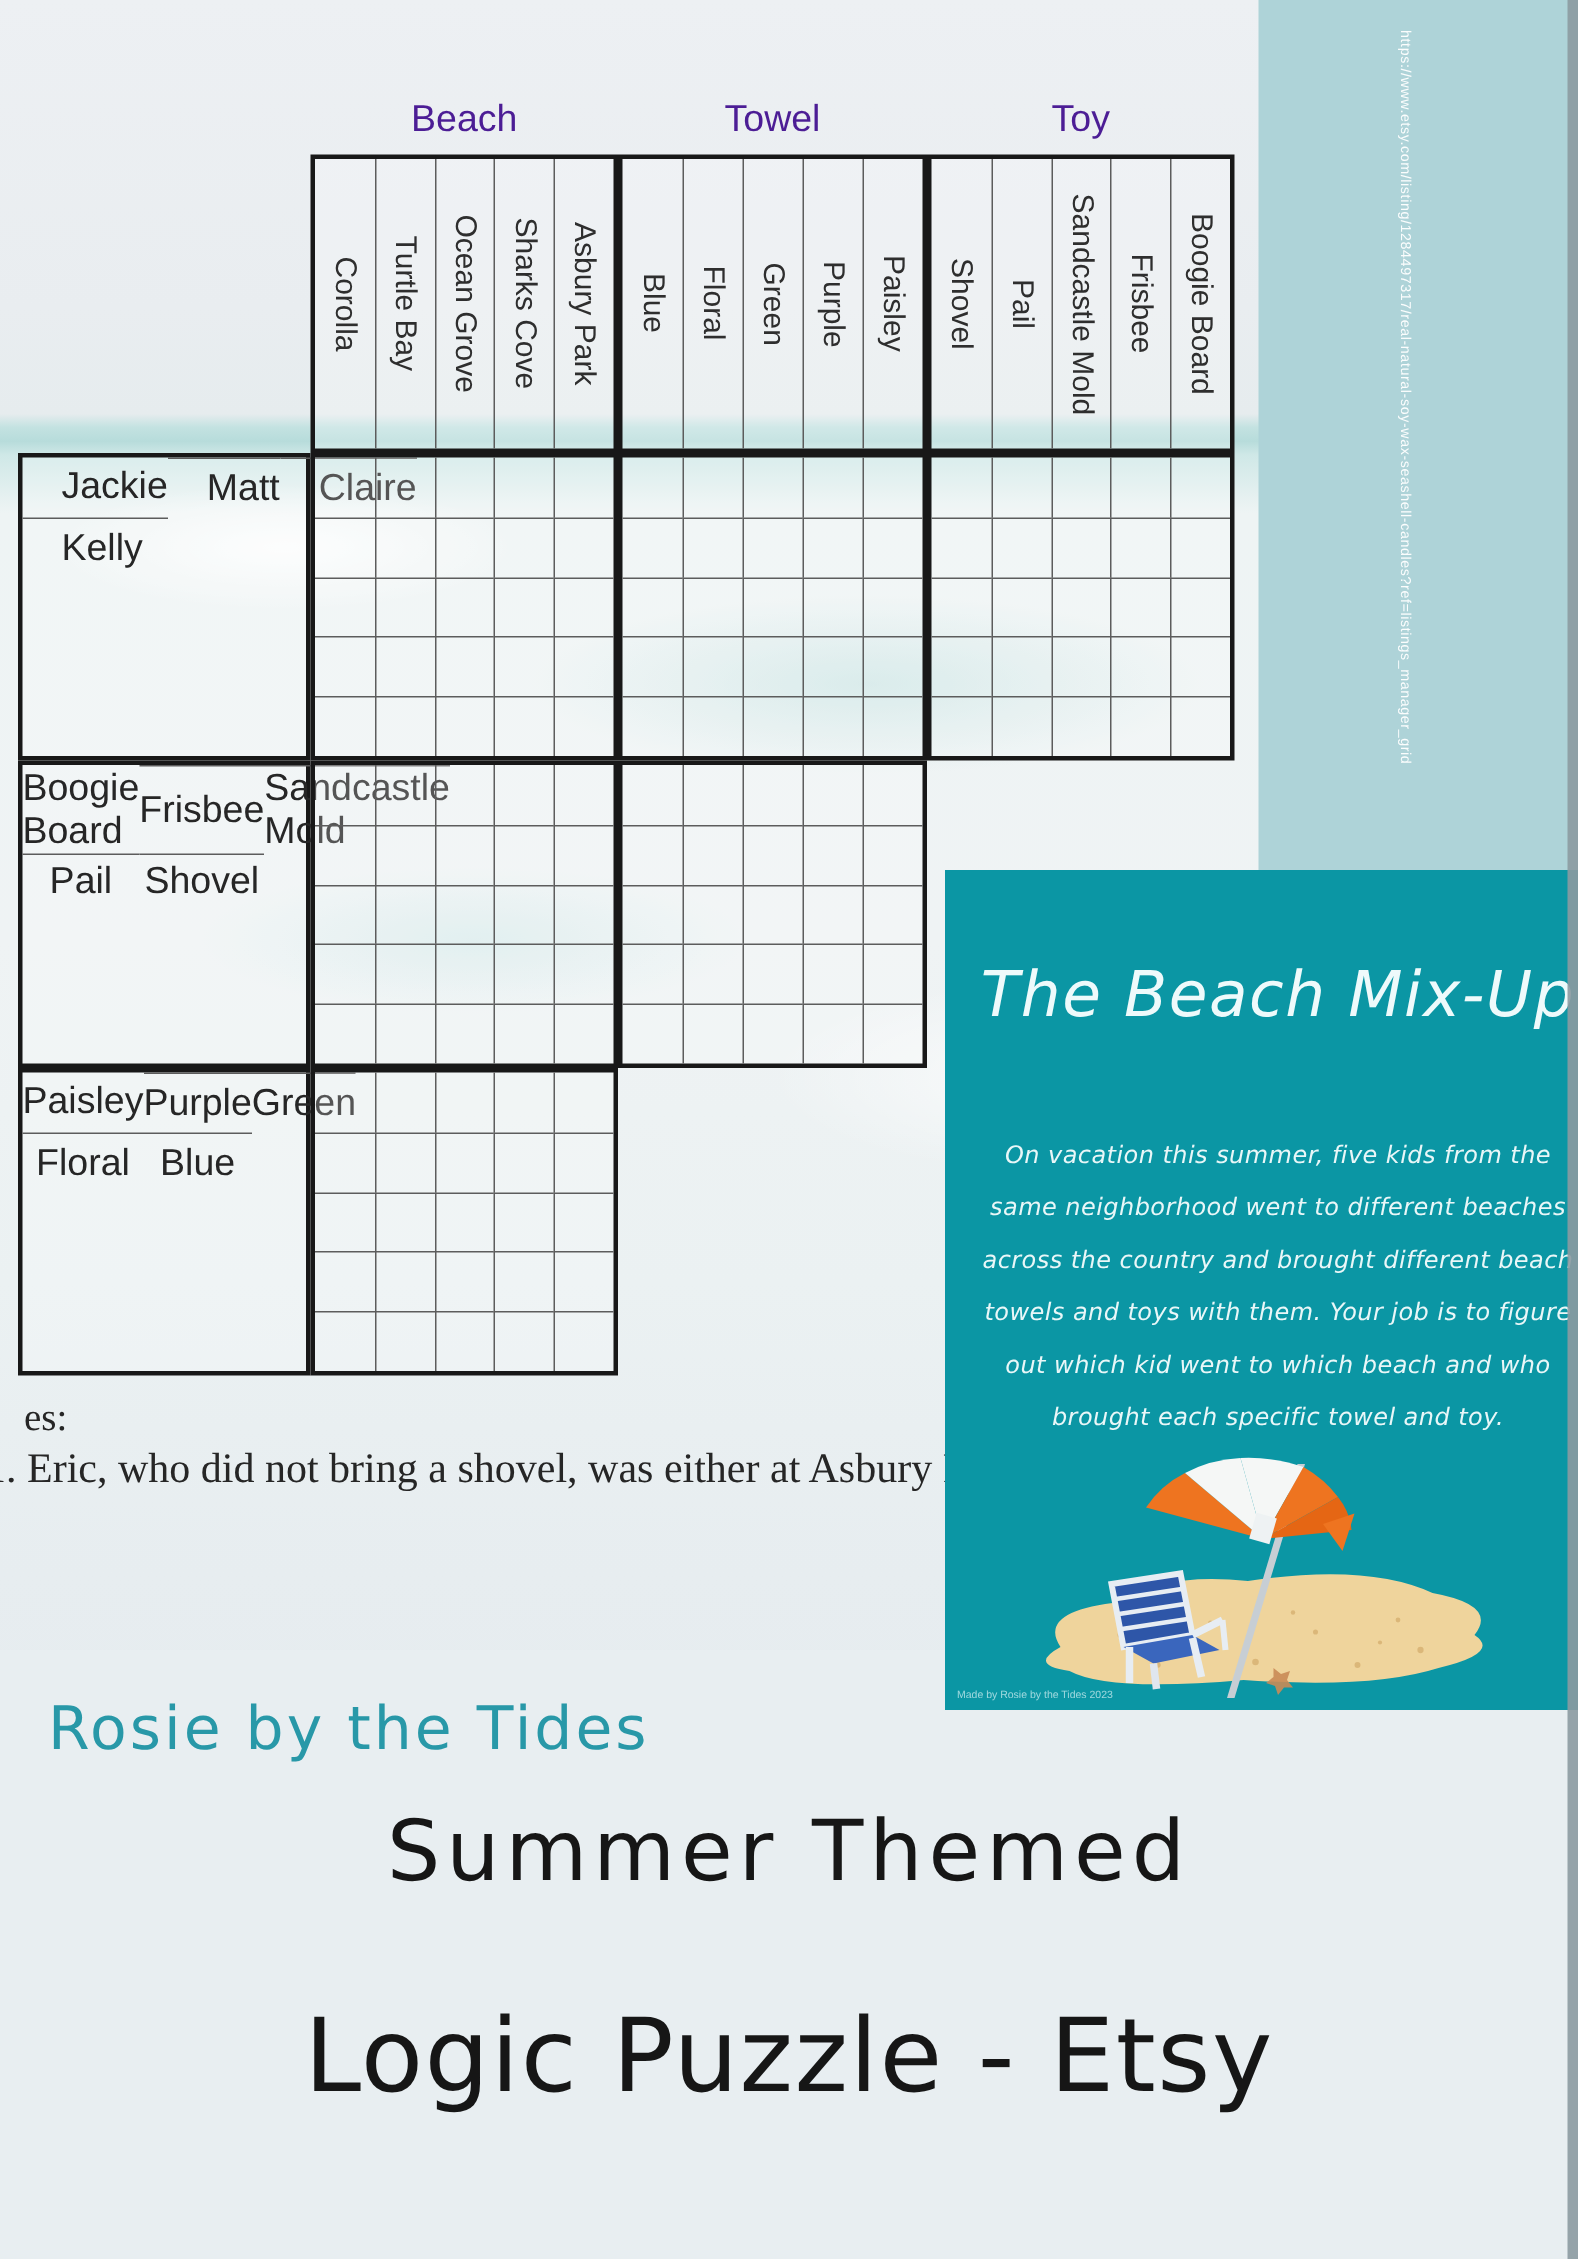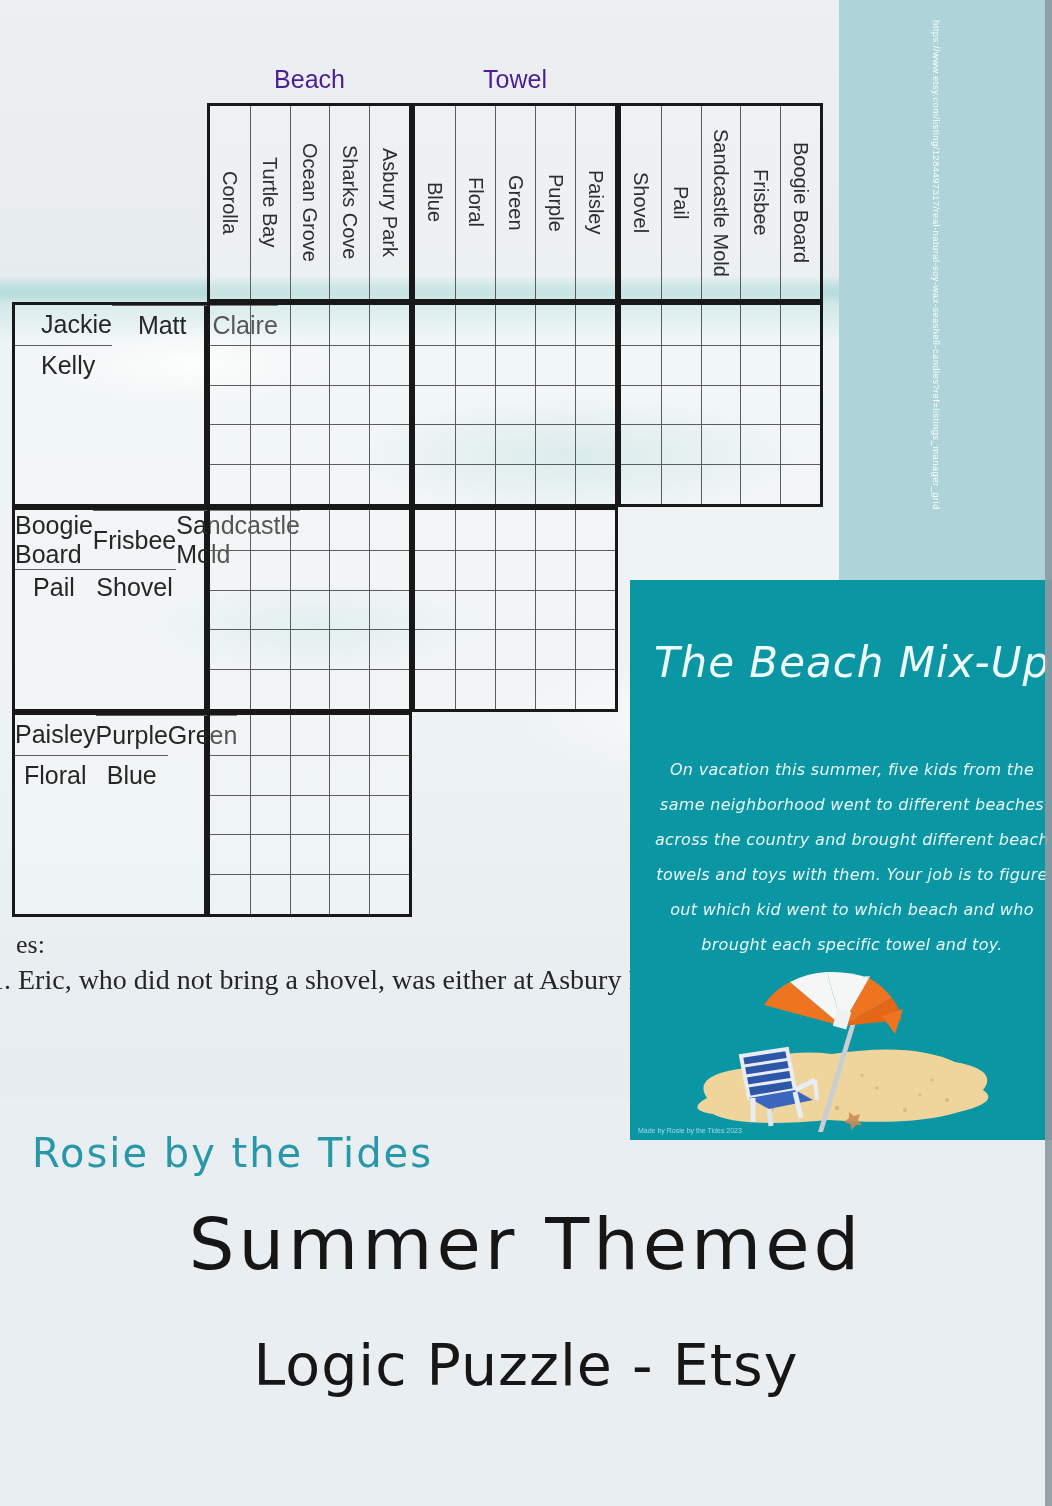--- a/index.html
+++ b/index.html
@@ -63,22 +63,22 @@
   .illus{position:absolute;left:50%;bottom:0;transform:translateX(-50%);}
   .watermark{position:absolute;left:8px;bottom:6px;font-size:7px;color:#cfeef1;opacity:.75;}
 
   
   .footer{position:absolute;left:0;top:1100px;width:1052px;height:406px;
           background:#e8eef1;z-index:2;}
   .brand{position:absolute;left:32px;top:18px;font-size:40px;letter-spacing:2px;
          color:#2898a8;font-family:"DejaVu Sans",cursive;margin-top:12px;}
   .big1,.big2{position:absolute;left:0;width:1052px;text-align:center;color:#161616;
               font-family:"DejaVu Sans",cursive;}
-  .big1{top:102px;font-size:72px;letter-spacing:4px;}
-  .big2{top:232px;font-size:57px;letter-spacing:1px;}
+  .big1{top:102px;font-size:56px;letter-spacing:4px;}
+  .big2{top:232px;font-size:68px;letter-spacing:1px;}
 </style>
 </head>
 <body>
 
 <div class="page">
 
   <div class="photo"></div>
 
   <div class="grid-layer" id="grid-layer">
       <div class="grp-label" style="left: 207px; width: 205px;">Beach</div>
@@ -90,20 +90,21 @@
         <div class="hcell">Asbury Park</div>
       </div>
       <div class="grp-label" style="left: 412px; width: 206px;">Towel</div>
       <div class="blk hdr" style="left: 412px; top: 103px; width: 206px; height: 199px; grid-template-columns: repeat(5, 1fr);">
         <div class="hcell">Blue</div>
         <div class="hcell">Floral</div>
         <div class="hcell">Green</div>
         <div class="hcell">Purple</div>
         <div class="hcell">Paisley</div>
       </div>
+      <div class="grp-label" style="left: 618px; width: 205px;">Toy</div>
       <div class="blk hdr" style="left: 618px; top: 103px; width: 205px; height: 199px; grid-template-columns: repeat(5, 1fr);">
         <div class="hcell">Shovel</div>
         <div class="hcell">Pail</div>
         <div class="hcell">Sandcastle Mold</div>
         <div class="hcell">Frisbee</div>
         <div class="hcell">Boogie Board</div>
       </div>
       <div class="blk lblk left" style="left: 12px; top: 302px; width: 195px; height: 205px; grid-template-rows: repeat(5, 1fr);">
         <div class="lcell">Jackie</div>
         <div class="lcell">Matt</div>

